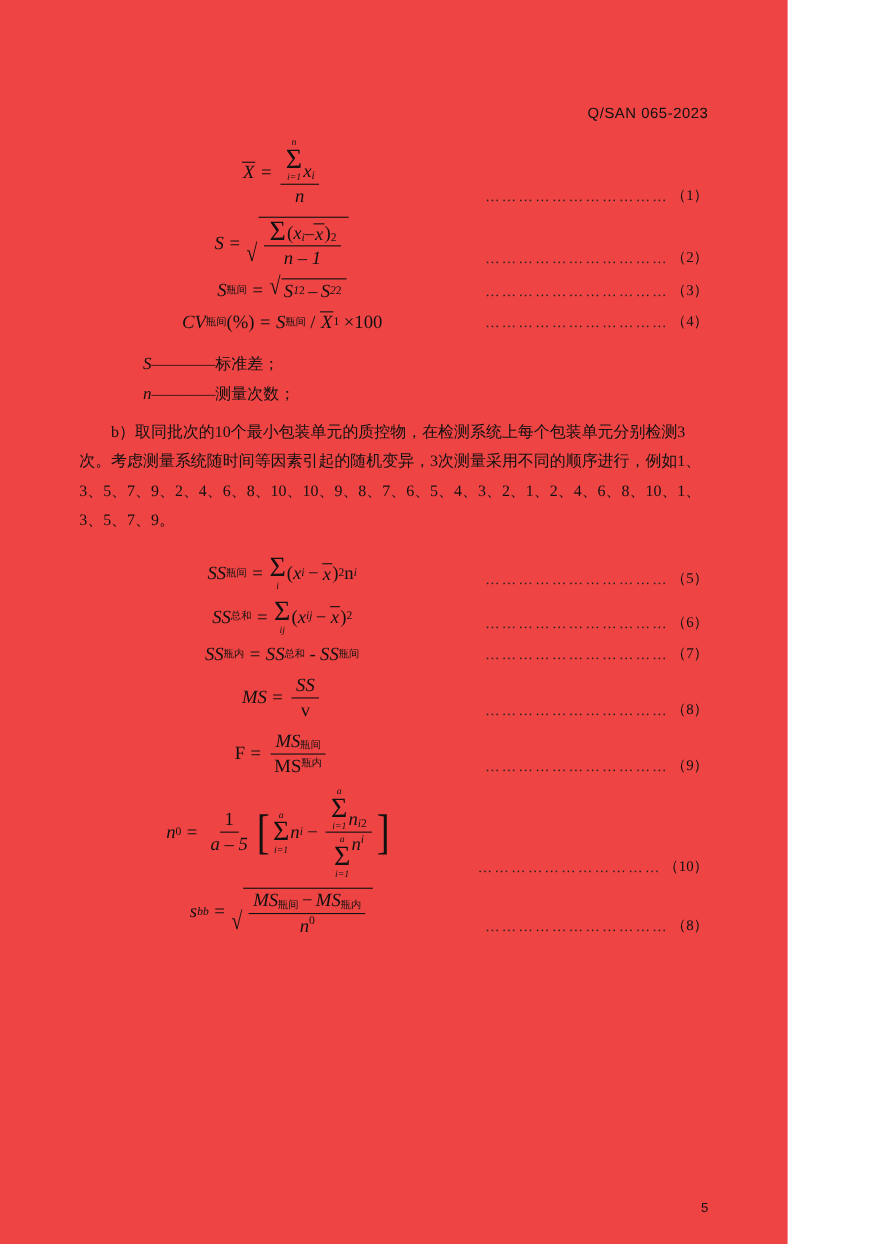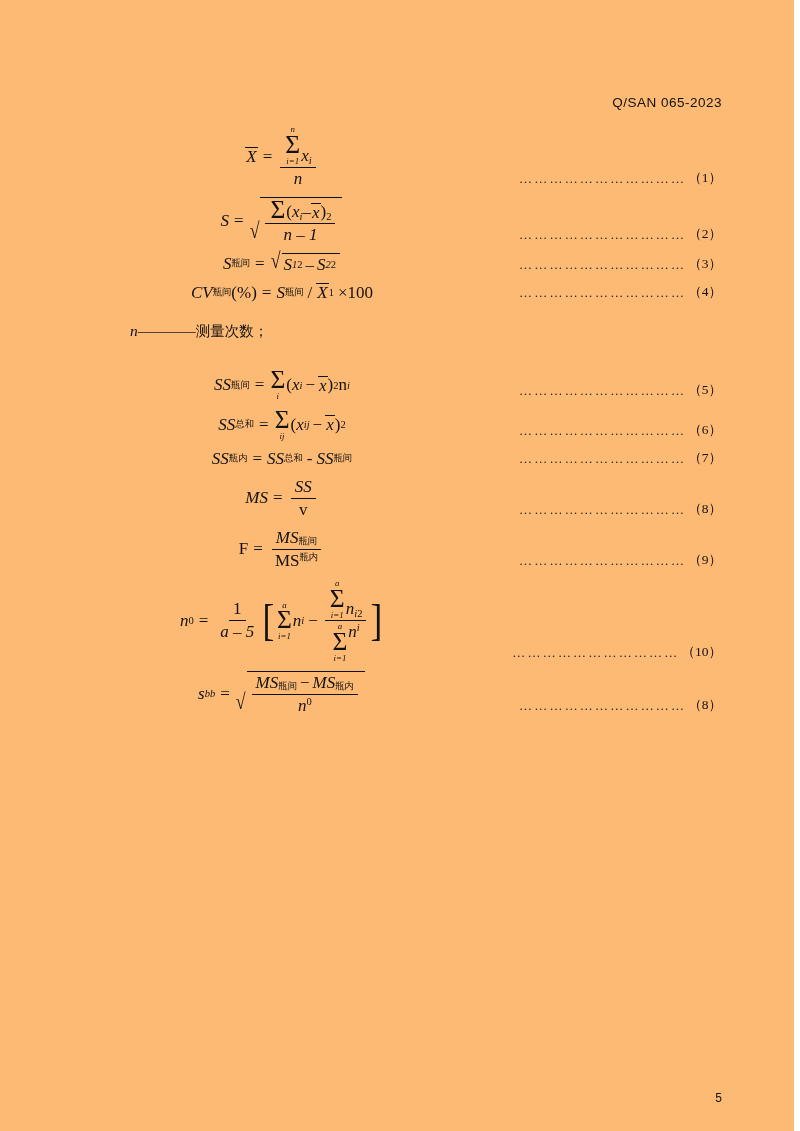--- a/index.html
+++ b/index.html
@@ -6,23 +6,23 @@
     margin: 0;
     padding: 0;
     background: #ffffff;
   }
   body {
     font-family: "Liberation Serif", serif;
     color: #1a1a1a;
   }
   .page {
     position: relative;
-    width: 794px;
+    width: 716px;
     height: 1131px;
-    background: #fdba74;
+    background: #ef4444;
     overflow: hidden;
     text-decoration: underline;
   }
   .header {
     position: absolute;
     top: 95px;
     right: 72px;
     font-family: "Liberation Sans", sans-serif;
     font-size: 13.5px;
     letter-spacing: 0.5px;
@@ -307,28 +307,32 @@
       <div class="dots-wrap">
         <span class="dots">……………………………</span>
         <span class="eqnum">（4）</span>
       </div>
     </div>
 
     <div class="gap-m"></div>
 
 
 
+    <div class="para ind-c">
+      <span class="it" style="font-size:15.5px;">S</span><span>————标准差；</span>
+    </div>
 
     <div class="para ind-c">
       <span class="it" style="font-size:15.5px;">n</span><span>————测量次数；</span>
     </div>
 
 
     <div class="gap-s"></div>
 
+    <div class="para indent2">b）取同批次的10个最小包装单元的质控物，在检测系统上每个包装单元分别检测3次。考虑测量系统随时间等因素引起的随机变异，3次测量采用不同的顺序进行，例如1、3、5、7、9、2、4、6、8、10、10、9、8、7、6、5、4、3、2、1、2、4、6、8、10、1、3、5、7、9。</div>
 
     <div class="gap-s"></div>
 
 
     <div class="gap-m"></div>
 
     <div class="formula-row">
       <div class="formula-box">
         <span class="math">
           <span class="it">SS</span>

